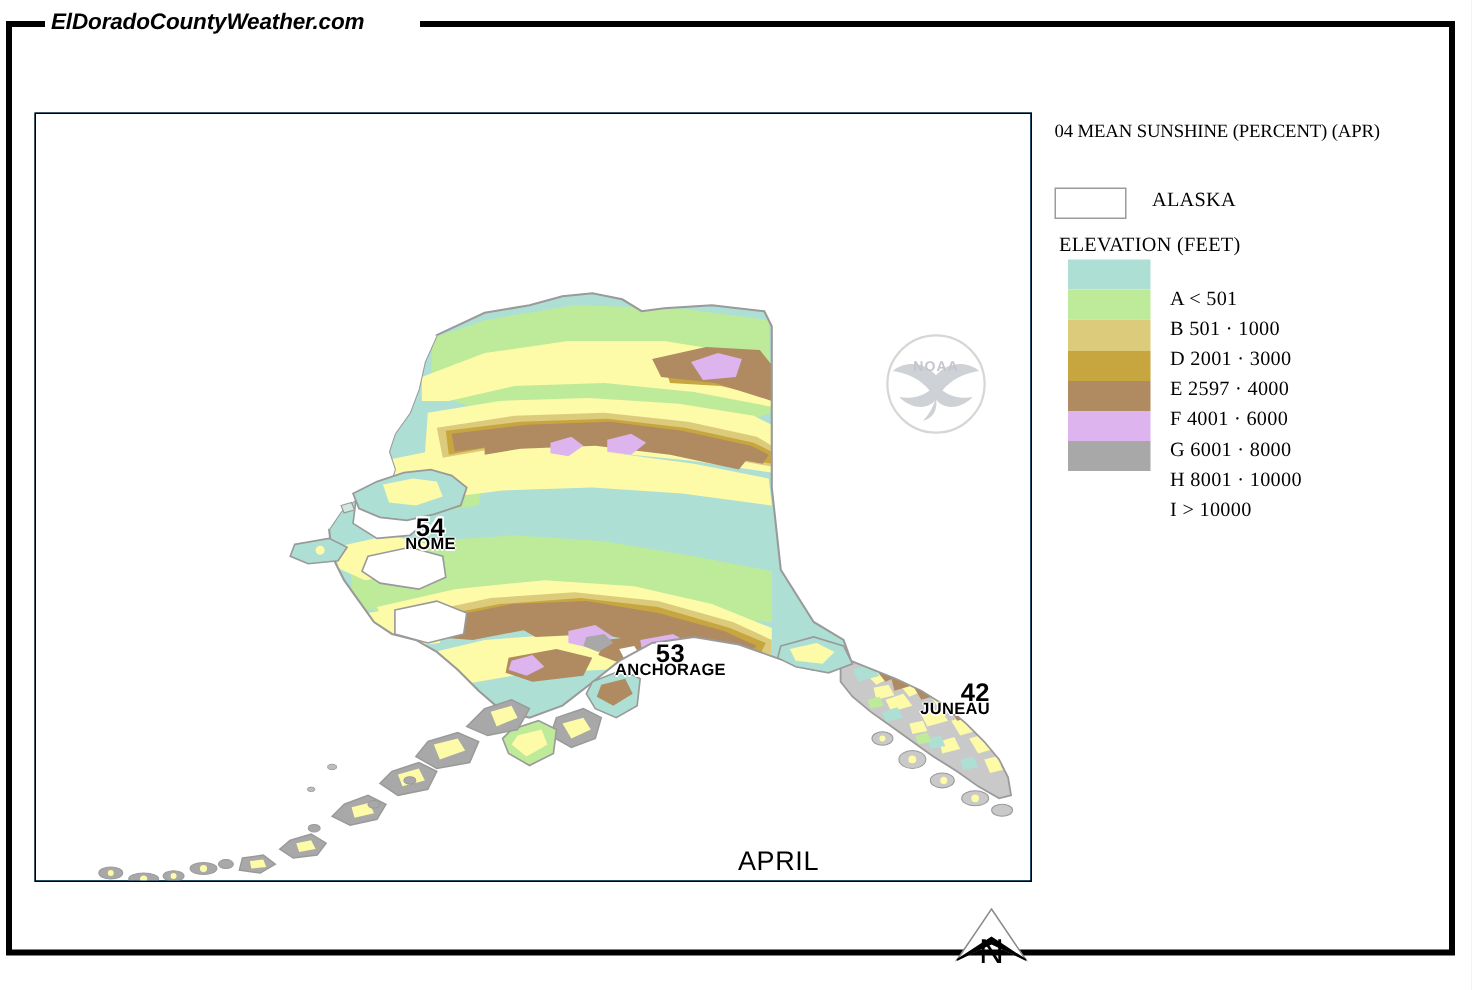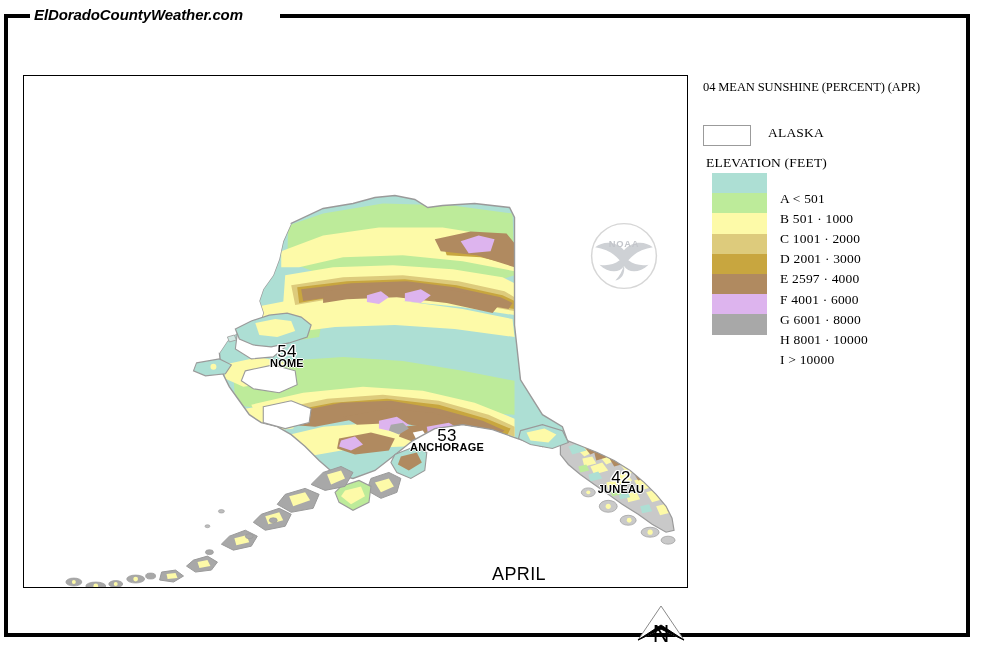--- a/index.html
+++ b/index.html
@@ -42,34 +42,34 @@
   .map-caption{
     position:absolute;text-align:center;color:#000;
     font-size:18px;letter-spacing:0.4px;white-space:nowrap;
   }
   #caption-line1{left:335px;top:488px;width:320px;}
   #caption-line2{left:305px;top:511px;width:380px;}
 
   
   .city{position:absolute;text-align:center;color:#000;}
   .city .val{
-    font-size:17px;font-weight:normal;line-height:15px;
+    font-size:17px;font-weight:bold;line-height:15px;
     letter-spacing:0.3px;
     text-shadow:
        1px 0 0 #fff,-1px 0 0 #fff,0 1px 0 #fff,0 -1px 0 #fff,
        1px 1px 0 #fff,-1px -1px 0 #fff,1px -1px 0 #fff,-1px 1px 0 #fff;
   }
   .city .nm{
     font-size:11px;font-weight:bold;line-height:9px;letter-spacing:0.2px;
     text-shadow:
        1px 0 0 #fff,-1px 0 0 #fff,0 1px 0 #fff,0 -1px 0 #fff;
   }
   #city-nome{left:228px;top:268px;width:70px;}
   #city-anchorage{left:378px;top:352px;width:90px;}
-  #city-juneau{left:558px;top:394px;width:78px;}
+  #city-juneau{left:558px;top:378px;width:78px;text-align:right;}
 
   
   #noaa-seal{position:absolute;left:564px;top:144px;width:72px;height:72px;opacity:.85;}
 
   
   #legend{position:absolute;left:703px;top:80px;width:262px;font-family:Liberation Serif, serif;}
   #legend-title{
     font-size:12.5px;color:#000;white-space:nowrap;letter-spacing:-0.1px;
   }
   #alaska-row{
@@ -357,24 +357,20 @@
     <div id="elev-list">
       <div class="elev-row">
         <div class="elev-swatch" style="background:#addfd4"></div>
         <div class="elev-text">A &lt; 501</div>
       </div>
       <div class="elev-row">
         <div class="elev-swatch" style="background:#bdeb9a"></div>
         <div class="elev-text">B 501 · 1000</div>
       </div>
       <div class="elev-row">
-        <div class="elev-swatch" style="background:#fdfaa8"></div>
-        <div class="elev-text">C 1001 · 2000</div>
-      </div>
-      <div class="elev-row">
         <div class="elev-swatch" style="background:#ddcb7c"></div>
         <div class="elev-text">D 2001 · 3000</div>
       </div>
       <div class="elev-row">
         <div class="elev-swatch" style="background:#c8a63f"></div>
         <div class="elev-text">E 2597 · 4000</div>
       </div>
       <div class="elev-row">
         <div class="elev-swatch" style="background:#b08a60"></div>
         <div class="elev-text">F 4001 · 6000</div>

